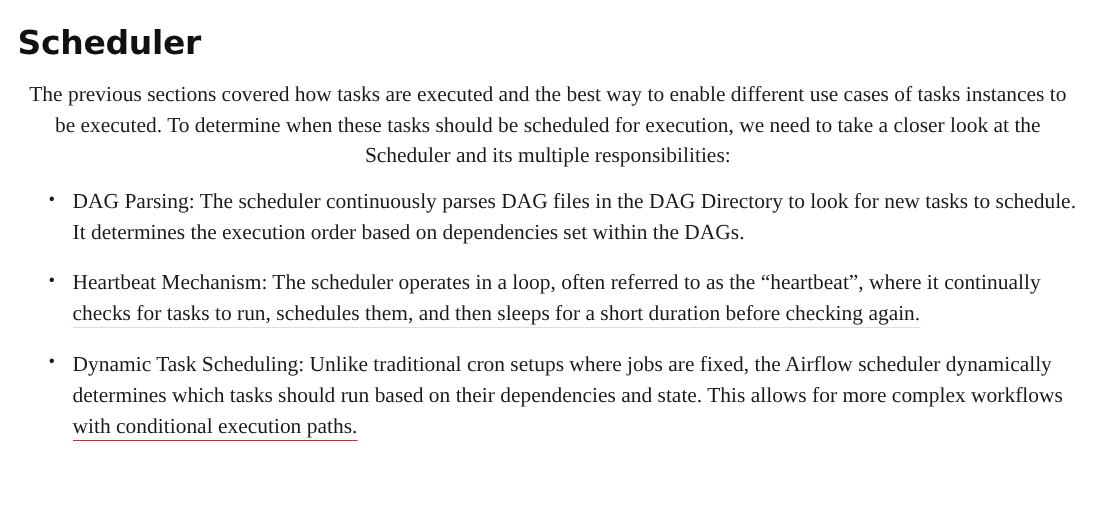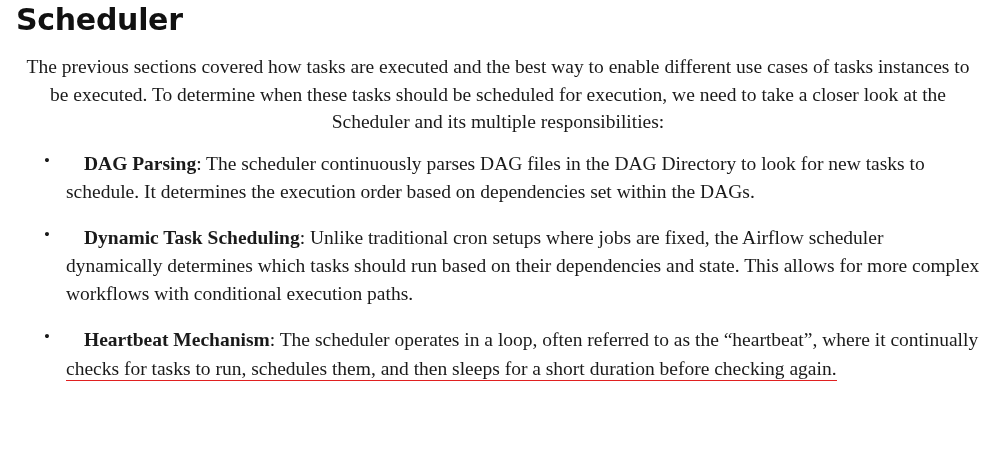--- a/index.html
+++ b/index.html
@@ -8,21 +8,21 @@
     background: #ffffff;
   }
   body {
     width: 996px;
     height: 466px;
     overflow: hidden;
     font-family: "Liberation Serif", serif;
     color: #1a1a1a;
   }
   .page {
-    padding: 2px 16px 0 16px;
+    padding: 22px 16px 0 16px;
     box-sizing: border-box;
     width: 996px;
   }
   .page-title {
     font-family: "DejaVu Sans", sans-serif;
     font-size: 30px;
     font-weight: bold;
     letter-spacing: -0.3px;
     margin: 0 0 16px 0;
     color: #111111;
@@ -48,22 +48,21 @@
   }
   ul.bullets > li:before {
     content: "•";
     position: absolute;
     left: -22px;
     top: -1px;
     font-size: 17px;
     color: #1a1a1a;
   }
   .term {
-    font-weight: bold;
-    margin-left: 18px;
+    font-weight: normal;
   }
   
   .ul-red {
     background-image: linear-gradient(to right, #e02020, #e02020);
     background-repeat: no-repeat;
     background-size: 100% 1.4px;
     background-position: 0 1.16em;
     padding-bottom: 2px;
     -webkit-box-decoration-break: clone;
     box-decoration-break: clone;
@@ -78,22 +77,22 @@
 
   <p class="intro">The previous sections covered how tasks are executed and the best way to enable different use cases of tasks instances to be executed. To determine when these tasks should be scheduled for execution, we need to take a closer look at the Scheduler and its multiple responsibilities:</p>
 
   <ul class="bullets">
 
     <li>
       <span class="term">DAG Parsing</span><span>: </span><span>The scheduler continuously parses DAG files in the DAG Directory to look for new </span><span class="ul-red">tasks to schedule. It determines the execution order based on dependencies set within the DAGs.</span>
     </li>
 
     <li>
-      <span class="term">Dynamic Task Scheduling</span><span>: </span><span>Unlike traditional cron setups where jobs are fixed, the Airflow </span><span class="ul-red">scheduler dynamically determines which tasks should run based on their dependencies and state. This allows for more complex workflows with conditional execution paths.</span>
+      <span class="term">Heartbeat Mechanism</span><span>: </span><span>The scheduler operates in a loop, often referred to as the “heartbeat”, </span><span class="ul-red">where it continually checks for tasks to run, schedules them, and then sleeps for a short duration before checking again.</span>
     </li>
 
     <li>
-      <span class="term">Heartbeat Mechanism</span><span>: </span><span>The scheduler operates in a loop, often referred to as the “heartbeat”, </span><span class="ul-red">where it continually checks for tasks to run, schedules them, and then sleeps for a short duration before checking again.</span>
+      <span class="term">Dynamic Task Scheduling</span><span>: </span><span>Unlike traditional cron setups where jobs are fixed, the Airflow </span><span class="ul-red">scheduler dynamically determines which tasks should run based on their dependencies and state. This allows for more complex workflows with conditional execution paths.</span>
     </li>
 
   </ul>
 
 </div>
 
 </body></html>

